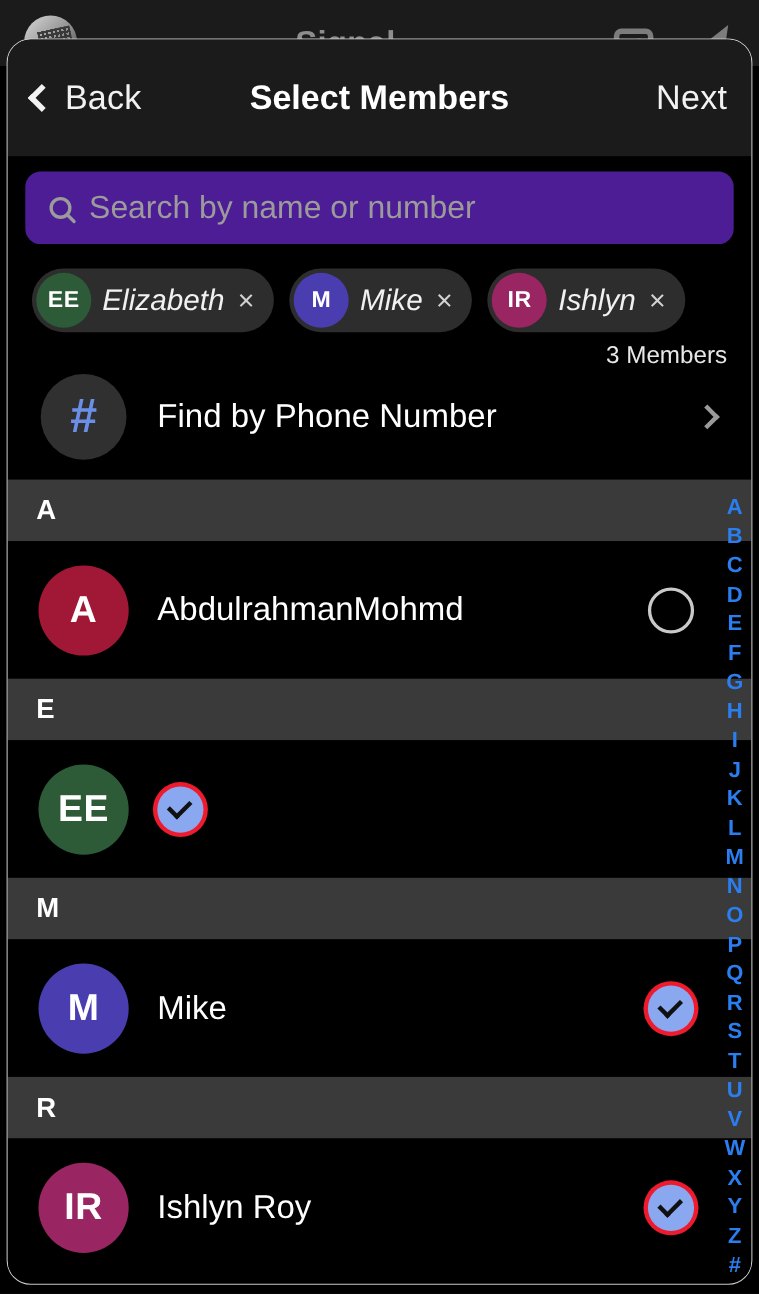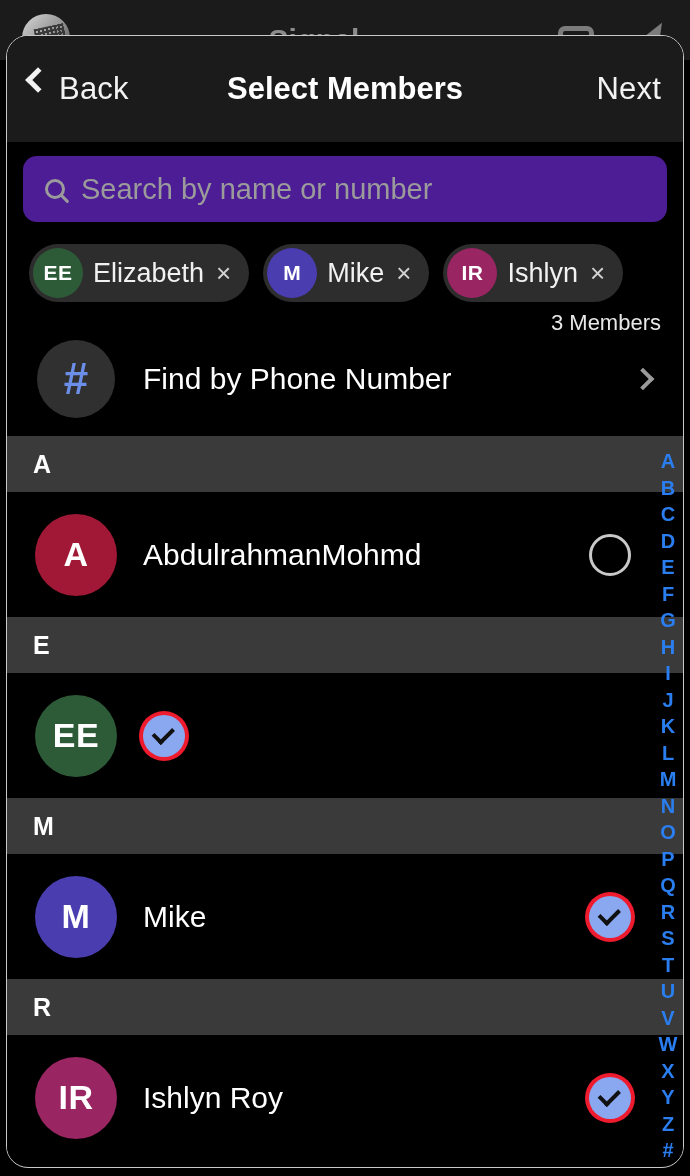--- a/index.html
+++ b/index.html
@@ -75,21 +75,21 @@
 
   
   .navbar {
     height: 106px;
     background: #1b1b1b;
     display: flex; align-items: center;
     padding: 0 18px;
     position: relative;
   }
   .nav-back {
-    display: flex; align-items: flex-start; gap: 12px;
+    display: flex; align-items: center; gap: 12px;
     color: #f2f2f2;
     cursor: pointer;
   }
   .chev-left {
     width: 18px; height: 18px;
     border-left: 5px solid #f2f2f2;
     border-bottom: 5px solid #f2f2f2;
     transform: rotate(45deg);
     margin-left: 4px;
   }
@@ -139,21 +139,21 @@
     background: #2d2d2d;
     padding: 0 18px 0 4px;
     gap: 10px; cursor: pointer;
   }
   .chip-av {
     width: 50px; height: 50px; border-radius: 50%;
     display: flex; align-items: center; justify-content: center;
     color: #fff; font-size: 21px; font-weight: bold; flex: none;
     letter-spacing: .5px;
   }
-  .chip-name { color: #f1f1f1; font-size: 27px; }
+  .chip-name { color: #f1f1f1; font-size: 27px; font-style: italic; }
   .chip-x {
     color: #d2d2d2; font-size: 26px; line-height: 1;
     margin-left: 2px; cursor: pointer;
   }
 
   .members-count {
     text-align: right; padding: 8px 22px 0 0;
     color: #e8e8e8; font-size: 22px; font-weight: normal;
     background: #000;
   }

